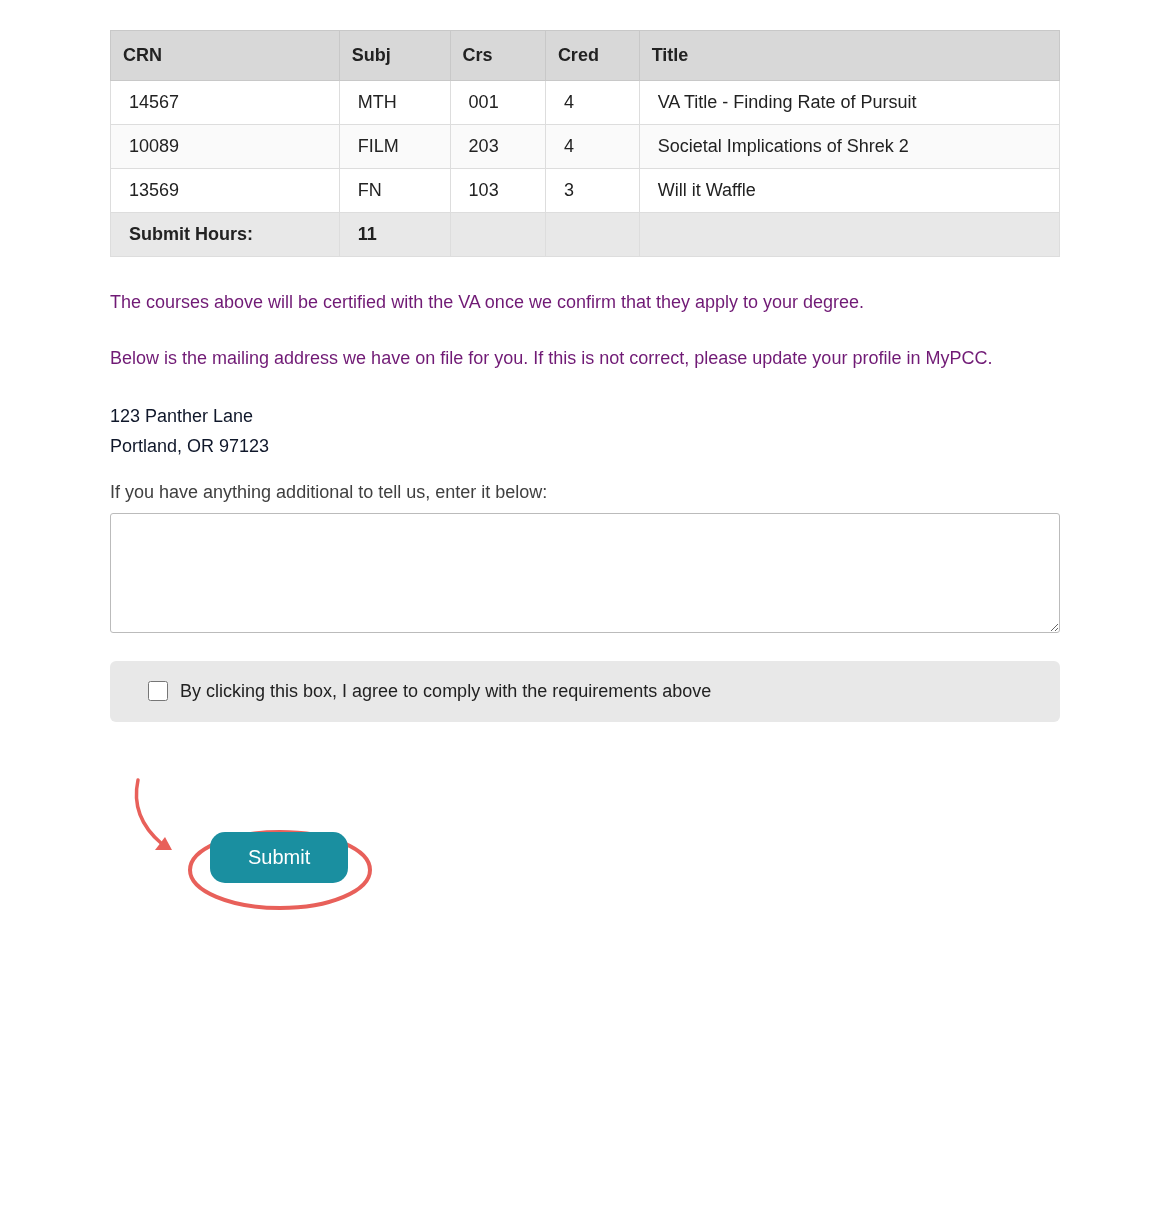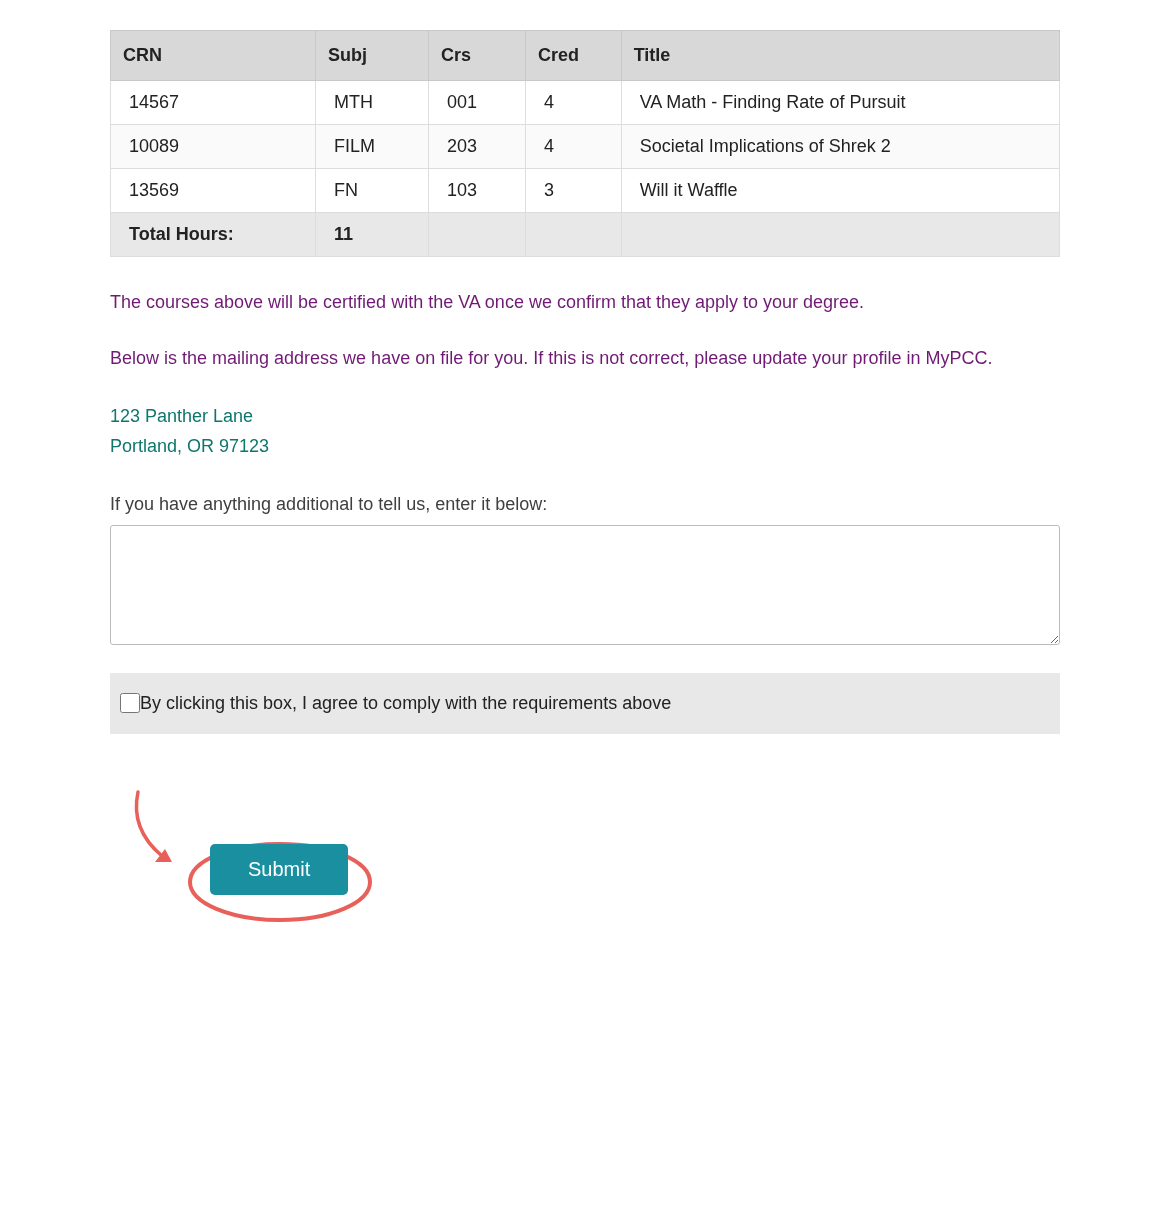--- a/index.html
+++ b/index.html
@@ -62,22 +62,22 @@
     .info-text {
       font-size: 18px;
       line-height: 1.55;
       margin-bottom: 28px;
       color: #701a75;
     }
 
     .address-block {
       font-size: 18px;
       line-height: 1.7;
-      margin-bottom: 32px;
-      color: #0f766e;
+      margin-bottom: 20px;
+      color: #0f172a;
     }
 
     .additional-label {
       font-size: 18px;
       margin-bottom: 10px;
       color: #404040;
     }
 
     .additional-textarea {
       width: 100%;
@@ -87,39 +87,40 @@
       padding: 10px;
       font-size: 16px;
       resize: vertical;
       margin-bottom: 28px;
       display: block;
     }
 
     
     .agree-box {
       background: #e8e8e8;
-      padding: 20px 10px;
+      padding: 20px 38px;
       margin-bottom: 40px;
       display: flex;
       align-items: center;
-      border-radius: 0;
+      gap: 12px;
+      border-radius: 6px;
     }
 
     .agree-label {
       font-size: 18px;
       color: #222;
     }
 
     .submit-button {
       background: #1a8fa0;
       color: #fff;
       border: none;
       padding: 14px 38px;
       font-size: 20px;
-      border-radius: 5px;
+      border-radius: 15px;
       cursor: pointer;
       font-weight: 500;
       position: relative;
       z-index: 2;
     }
 
     
     .annotation-container {
       position: relative;
       width: 420px;
@@ -157,38 +158,38 @@
         <th>Cred</th>
         <th>Title</th>
       </tr>
     </thead>
     <tbody>
       <tr>
         <td>14567</td>
         <td>MTH</td>
         <td>001</td>
         <td>4</td>
-        <td>VA Math - Finding Rate of Pursuit</td>
+        <td>VA Title - Finding Rate of Pursuit</td>
       </tr>
       <tr>
         <td>10089</td>
         <td>FILM</td>
         <td>203</td>
         <td>4</td>
         <td>Societal Implications of Shrek 2</td>
       </tr>
       <tr>
         <td>13569</td>
         <td>FN</td>
         <td>103</td>
         <td>3</td>
         <td>Will it Waffle</td>
       </tr>
       <tr class="total-row">
-        <td class="total-label">Total Hours:</td>
+        <td class="total-label">Submit Hours:</td>
         <td>11</td>
         <td></td>
         <td></td>
         <td></td>
       </tr>
     </tbody>
   </table>
 
   <p class="info-text">The courses above will be certified with the VA once we confirm that they apply to your degree.</p>
   <p class="info-text">Below is the mailing address we have on file for you. If this is not correct, please update your profile in MyPCC.</p>

